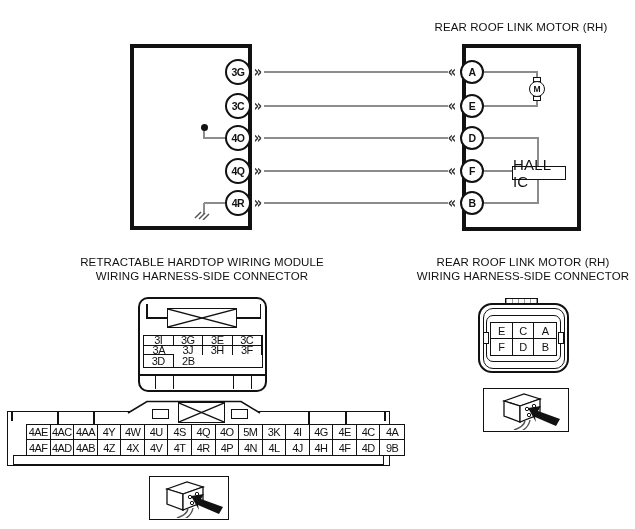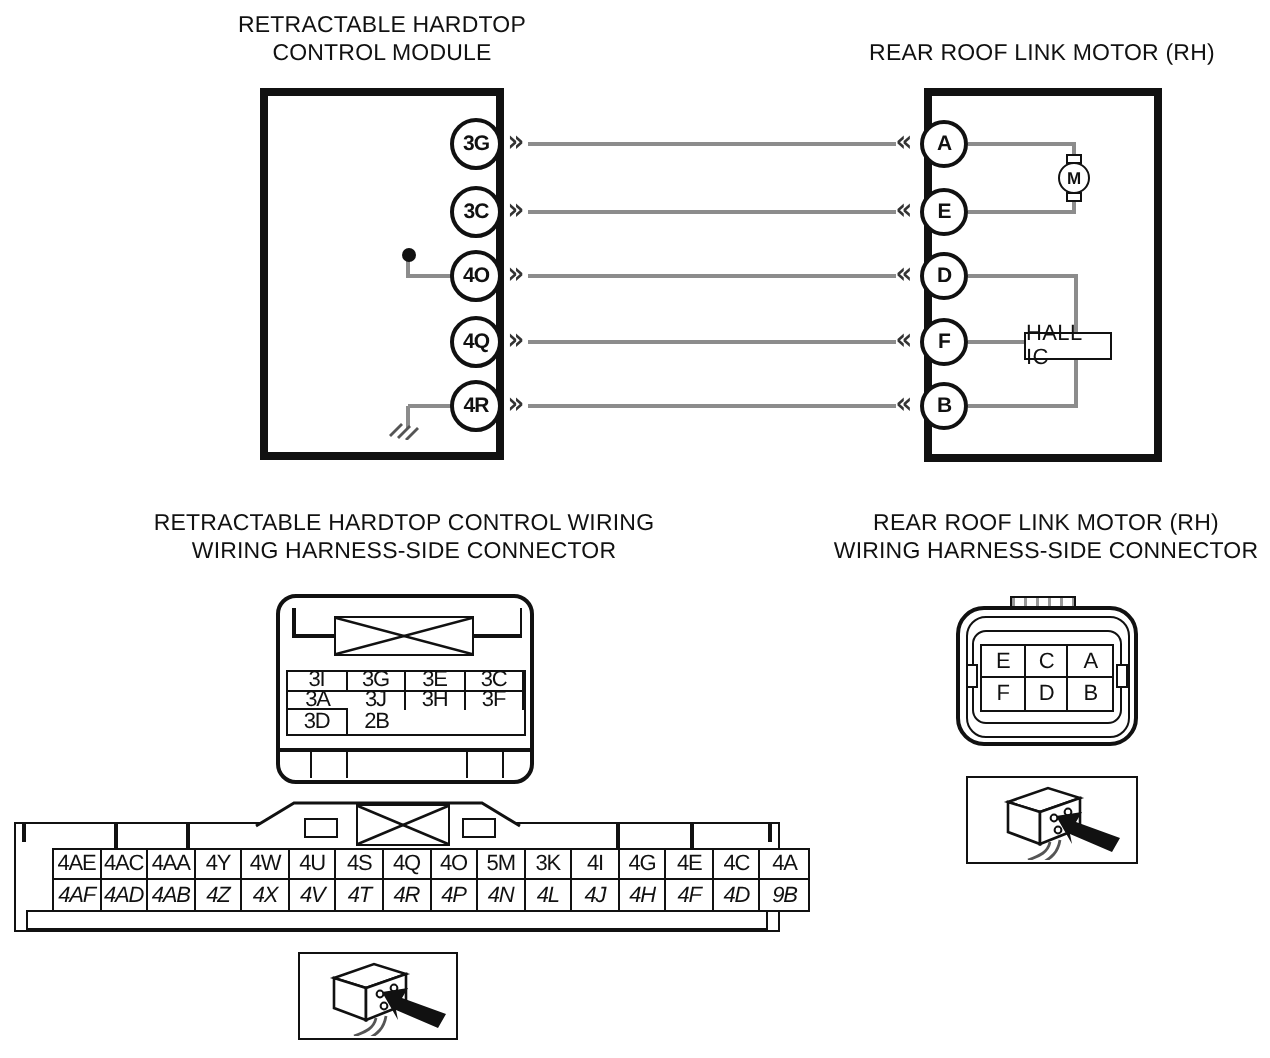--- a/index.html
+++ b/index.html
@@ -20,43 +20,39 @@
   .smallbox{position:absolute;border:1.5px solid #111;background:#fff;z-index:3;
         display:flex;align-items:center;justify-content:center;}
   .blkline{position:absolute;background:#111;z-index:2;}
   .dot{position:absolute;width:7px;height:7px;border-radius:50%;background:#111;z-index:3;}
   .cg{position:absolute;display:grid;border:1.5px solid #111;background:#fff;}
   .c{display:flex;align-items:center;justify-content:center;font-size:11px;
      letter-spacing:-0.6px;border-right:1.5px solid #111;border-bottom:1.5px solid #111;
      overflow:hidden;white-space:nowrap;}
   .g16{grid-template-columns:repeat(16,1fr);grid-template-rows:1fr 1fr;}
   .g16 .c:nth-child(16n){border-right:none;}
-  .g16 .c:nth-child(n+17){border-bottom:none;font-style:italic;}
+  .g16 .c:nth-child(n+17){border-bottom:none;}
   .g5{grid-template-columns:repeat(4,1fr);grid-template-rows:1fr 1fr;}
   .g5 .c:nth-child(5n){border-right:none;}
   .g5 .c:nth-child(n+6){border-bottom:none;}
   .g3{grid-template-columns:repeat(3,1fr);grid-template-rows:1fr 1fr;}
   .g3 .c:nth-child(3n){border-right:none;}
   .g3 .c:nth-child(n+4){border-bottom:none;}
   .xbox{position:absolute;background:#fff;border:1.5px solid #111;}
   .xbox line{stroke:#111;stroke-width:1.3;}
   .rib{position:absolute;background:#111;width:1.5px;z-index:3;}
   .tab{position:absolute;border-left:1.5px solid #111;border-right:1.5px solid #111;background:#fff;}
   .iconbox{position:absolute;border:1.5px solid #111;background:#fff;
            display:flex;align-items:center;justify-content:center;}
 </style>
 </head>
 <body>
 
 <div id="page">
 
-  <div class="lbl" style="left:71px;top:7px;width:240px;">
-    <span>RETRACTABLE HARDTOP</span>
-    <span>CONTROL MODULE</span>
-  </div>
   <div class="lbl" style="left:401px;top:21px;width:240px;">
     <span>REAR ROOF LINK MOTOR (RH)</span>
   </div>
 
   <div class="modbox" style="left:130px;top:44px;width:122px;height:186px;"></div>
   <div class="modbox" style="left:462px;top:44px;width:119px;height:187px;"></div>
 
   <div class="wire" style="left:264px;top:71px;width:184px;height:2px;"></div>
   <div class="wire" style="left:264px;top:105px;width:184px;height:2px;"></div>
   <div class="wire" style="left:264px;top:137px;width:184px;height:2px;"></div>
@@ -78,21 +74,21 @@
   <div class="wire" style="left:536px;top:71px;width:2px;height:36px;"></div>
   <div class="wire" style="left:484px;top:105px;width:54px;height:2px;"></div>
   <div class="smallbox" style="left:533px;top:77px;width:8px;height:5px;"></div>
   <div class="smallbox" style="left:533px;top:96px;width:8px;height:5px;"></div>
   <div class="smallbox" style="left:529px;top:81px;width:16px;height:16px;border-radius:50%;font-size:8.5px;font-weight:700;">M</div>
 
   <div class="wire" style="left:484px;top:137px;width:55px;height:2px;"></div>
   <div class="wire" style="left:537px;top:137px;width:2px;height:67px;"></div>
   <div class="wire" style="left:484px;top:202px;width:55px;height:2px;"></div>
   <div class="wire" style="left:484px;top:170px;width:30px;height:2px;"></div>
-  <div class="smallbox" style="left:512px;top:166px;width:44px;height:14px;font-size:11px;letter-spacing:0.2px;">HALL IC</div>
+  <div class="smallbox" style="left:512px;top:166px;width:54px;height:14px;font-size:15px;letter-spacing:0.2px;">HALL IC</div>
 
   <span class="chev" style="left:250px;top:63px;">»</span>
   <span class="chev" style="left:250px;top:97px;">»</span>
   <span class="chev" style="left:250px;top:129px;">»</span>
   <span class="chev" style="left:250px;top:162px;">»</span>
   <span class="chev" style="left:250px;top:194px;">»</span>
   <span class="chev" style="left:444px;top:63px;">«</span>
   <span class="chev" style="left:444px;top:97px;">«</span>
   <span class="chev" style="left:444px;top:129px;">«</span>
   <span class="chev" style="left:444px;top:162px;">«</span>
@@ -104,21 +100,21 @@
   <div class="pin" style="left:225px;top:158px;width:26px;height:26px;">4Q</div>
   <div class="pin" style="left:225px;top:190px;width:26px;height:26px;">4R</div>
 
   <div class="pin" style="left:460px;top:60px;width:24px;height:24px;">A</div>
   <div class="pin" style="left:460px;top:94px;width:24px;height:24px;">E</div>
   <div class="pin" style="left:460px;top:126px;width:24px;height:24px;">D</div>
   <div class="pin" style="left:460px;top:159px;width:24px;height:24px;">F</div>
   <div class="pin" style="left:460px;top:191px;width:24px;height:24px;">B</div>
 
   <div class="lbl" style="left:42px;top:256px;width:320px;">
-    <span>RETRACTABLE HARDTOP CONTROL WIRING</span>
+    <span>RETRACTABLE HARDTOP WIRING MODULE</span>
     <span>WIRING HARNESS-SIDE CONNECTOR</span>
   </div>
   <div class="lbl" style="left:393px;top:256px;width:260px;">
     <span>REAR ROOF LINK MOTOR (RH)</span>
     <span>WIRING HARNESS-SIDE CONNECTOR</span>
   </div>
 
   <div style="position:absolute;left:138px;top:297px;width:129px;height:95px;border:2px solid #111;border-radius:10px;background:#fff;"></div>
   <div class="blkline" style="left:146px;top:317px;width:22px;height:1.5px;"></div>
   <div class="blkline" style="left:236px;top:317px;width:25px;height:1.5px;"></div>

